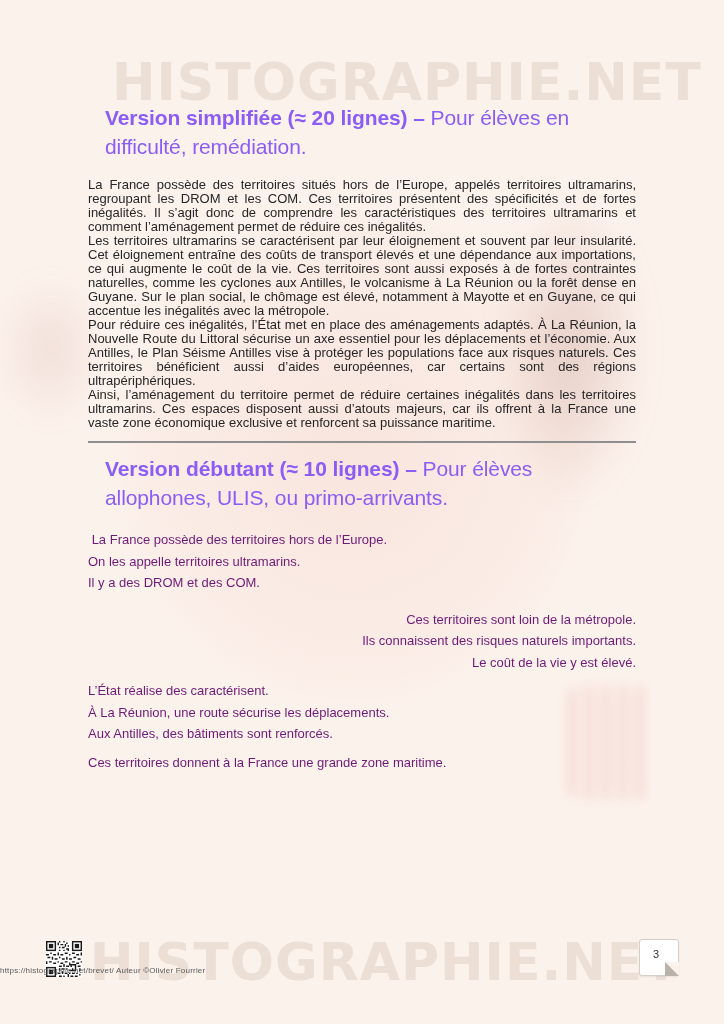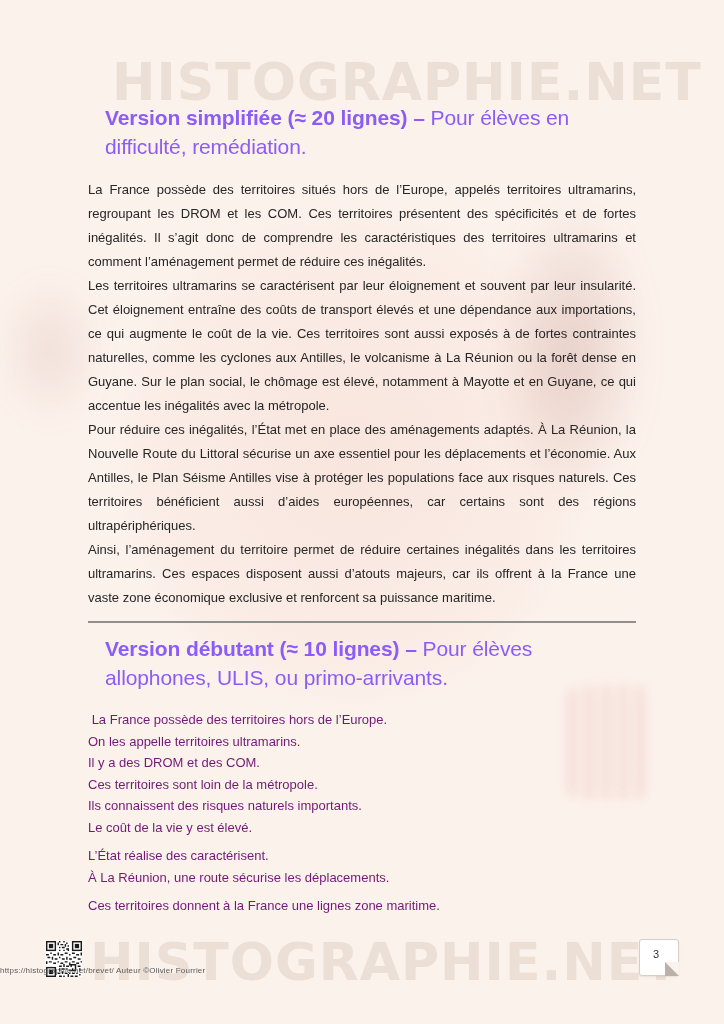--- a/index.html
+++ b/index.html
@@ -45,37 +45,37 @@
 
   
   .content { position:absolute; left:88px; top:86px; width:548px; z-index:2; }
   h1, h2 {
     margin:17px; font-size:21px; line-height:29px; font-weight:400;
     color:#8b5cf6; letter-spacing:-0.1px; white-space:pre-wrap;
   }
   h1 strong, h2 strong { font-weight:700; }
   h2 { margin-top:11px; }
   p.para {
-    margin:0; font-size:13px; line-height:24px;
+    margin:0; font-size:13px; line-height:14px;
     text-align:justify; color:#262626;
   }
   .p1 { margin-top:7px; }
   .p2 { margin-top:28px; }
   .p3 { margin-top:2px; }
   .p4 { margin-top:27px; }
   hr.divider {
     margin:11px 0 0 0; border:none;
     border-top:2px solid #8f8f8f; width:100%;
   }
   .line {
     margin:0; font-size:13px; line-height:21.5px;
     color:#701a75; white-space:pre-wrap;
   }
   .group-1 { margin-top:9px; }
-  .group-2 { margin-top:0; }
+  .group-2 { margin-top:15px;text-align:right; }
   .group-3 { margin-top:7px; }
   .closing { margin-top:7px; }
 
   
   .qr { position:absolute; left:46px; top:941px; width:36px; height:36px; z-index:2; }
   .credit {
     position:absolute; left:0; top:966px; width:648px; z-index:2;
     font-size:8px; color:#5a5a5a; letter-spacing:.2px;
   }
   .page-badge {
@@ -124,23 +124,24 @@
 
   <div class="group-2">
     <p class="line">Ces territoires sont loin de la métropole.</p>
     <p class="line">Ils connaissent des risques naturels importants.</p>
     <p class="line">Le coût de la vie y est élevé.</p>
   </div>
 
   <div class="group-3">
     <p class="line">L’État réalise des caractérisent.</p>
     <p class="line">À La Réunion, une route sécurise les déplacements.</p>
+    <p class="line">Aux Antilles, des bâtiments sont renforcés.</p>
   </div>
 
-  <p class="line closing">Ces territoires donnent à la France une lignes zone maritime.</p>
+  <p class="line closing">Ces territoires donnent à la France une grande zone maritime.</p>
 </main>
 
 <svg class="qr" viewBox="0 0 25 25" xmlns="http://www.w3.org/2000/svg">
   <rect width="25" height="25" fill="#ffffff"></rect>
   <g fill="#1a1a1a">
     <rect x="0" y="0" width="7" height="7"></rect>
       <rect x="1" y="1" width="5" height="5" fill="#ffffff"></rect>
       <rect x="2" y="2" width="3" height="3"></rect>
     <rect x="18" y="0" width="7" height="7"></rect>
       <rect x="19" y="1" width="5" height="5" fill="#ffffff"></rect>

